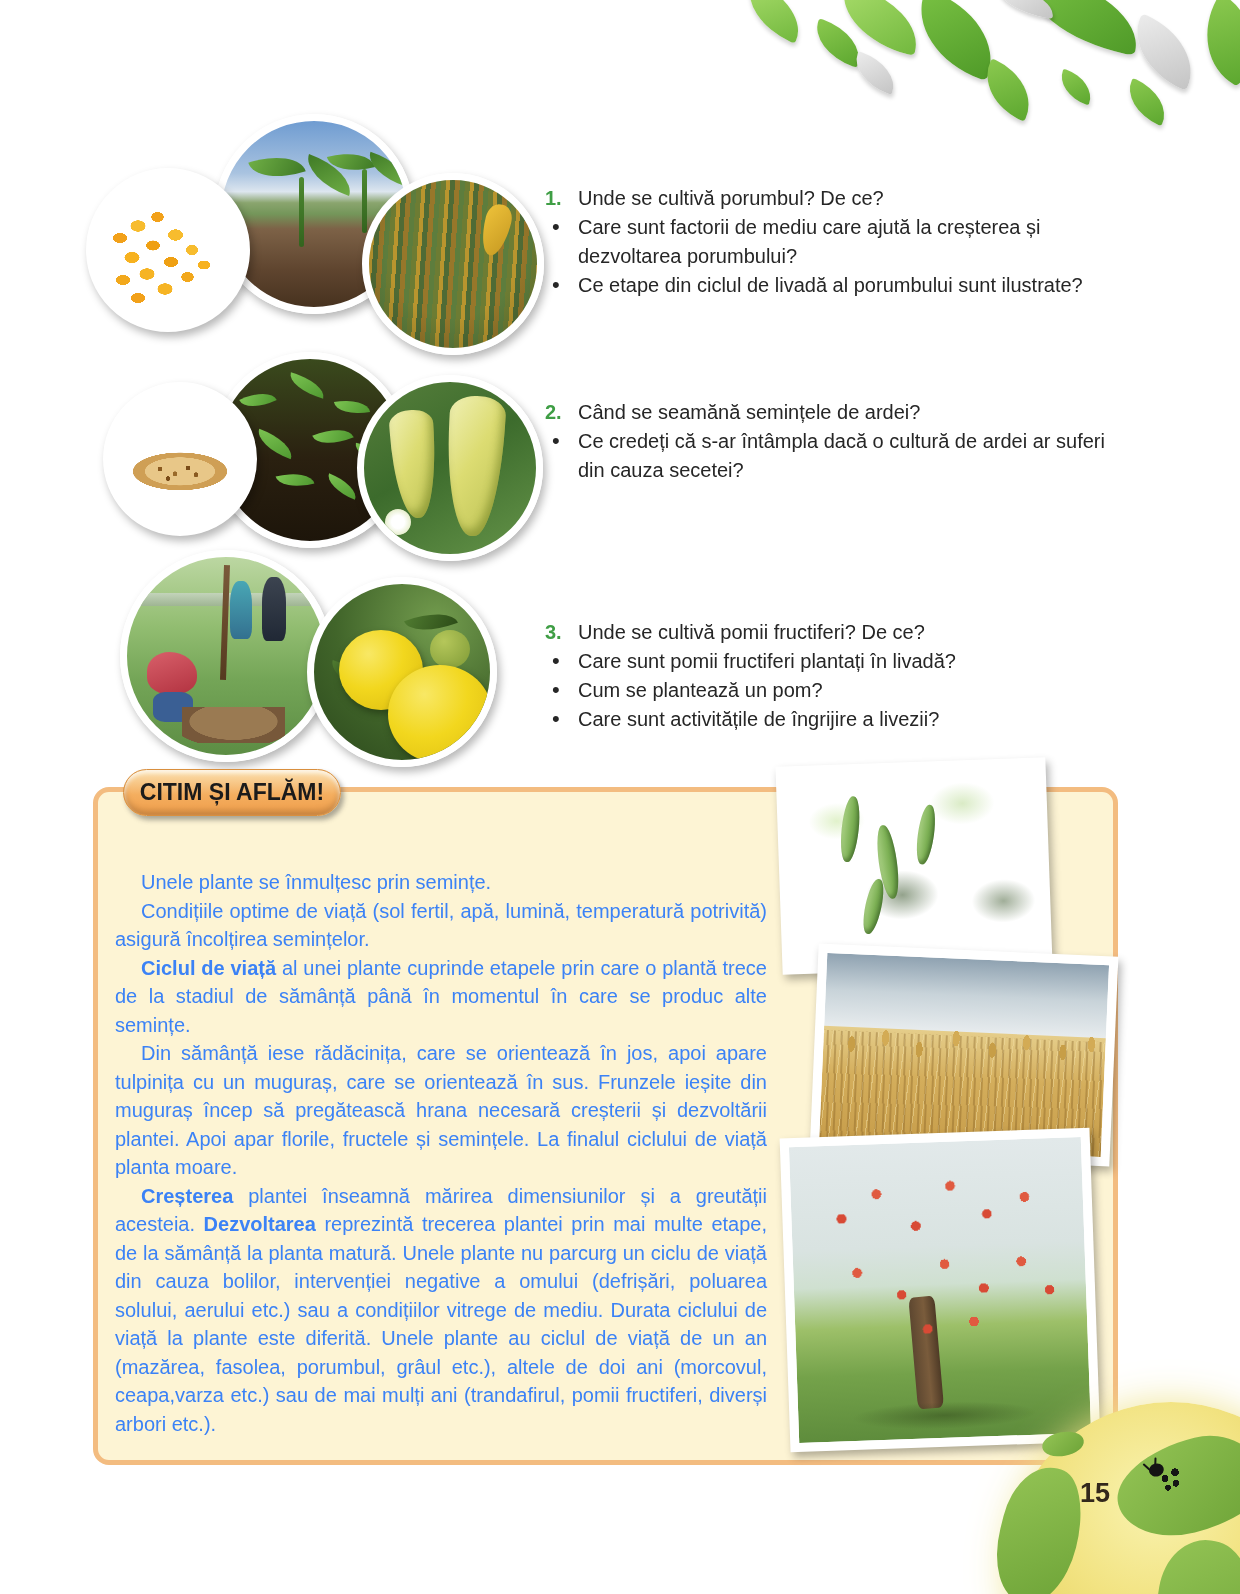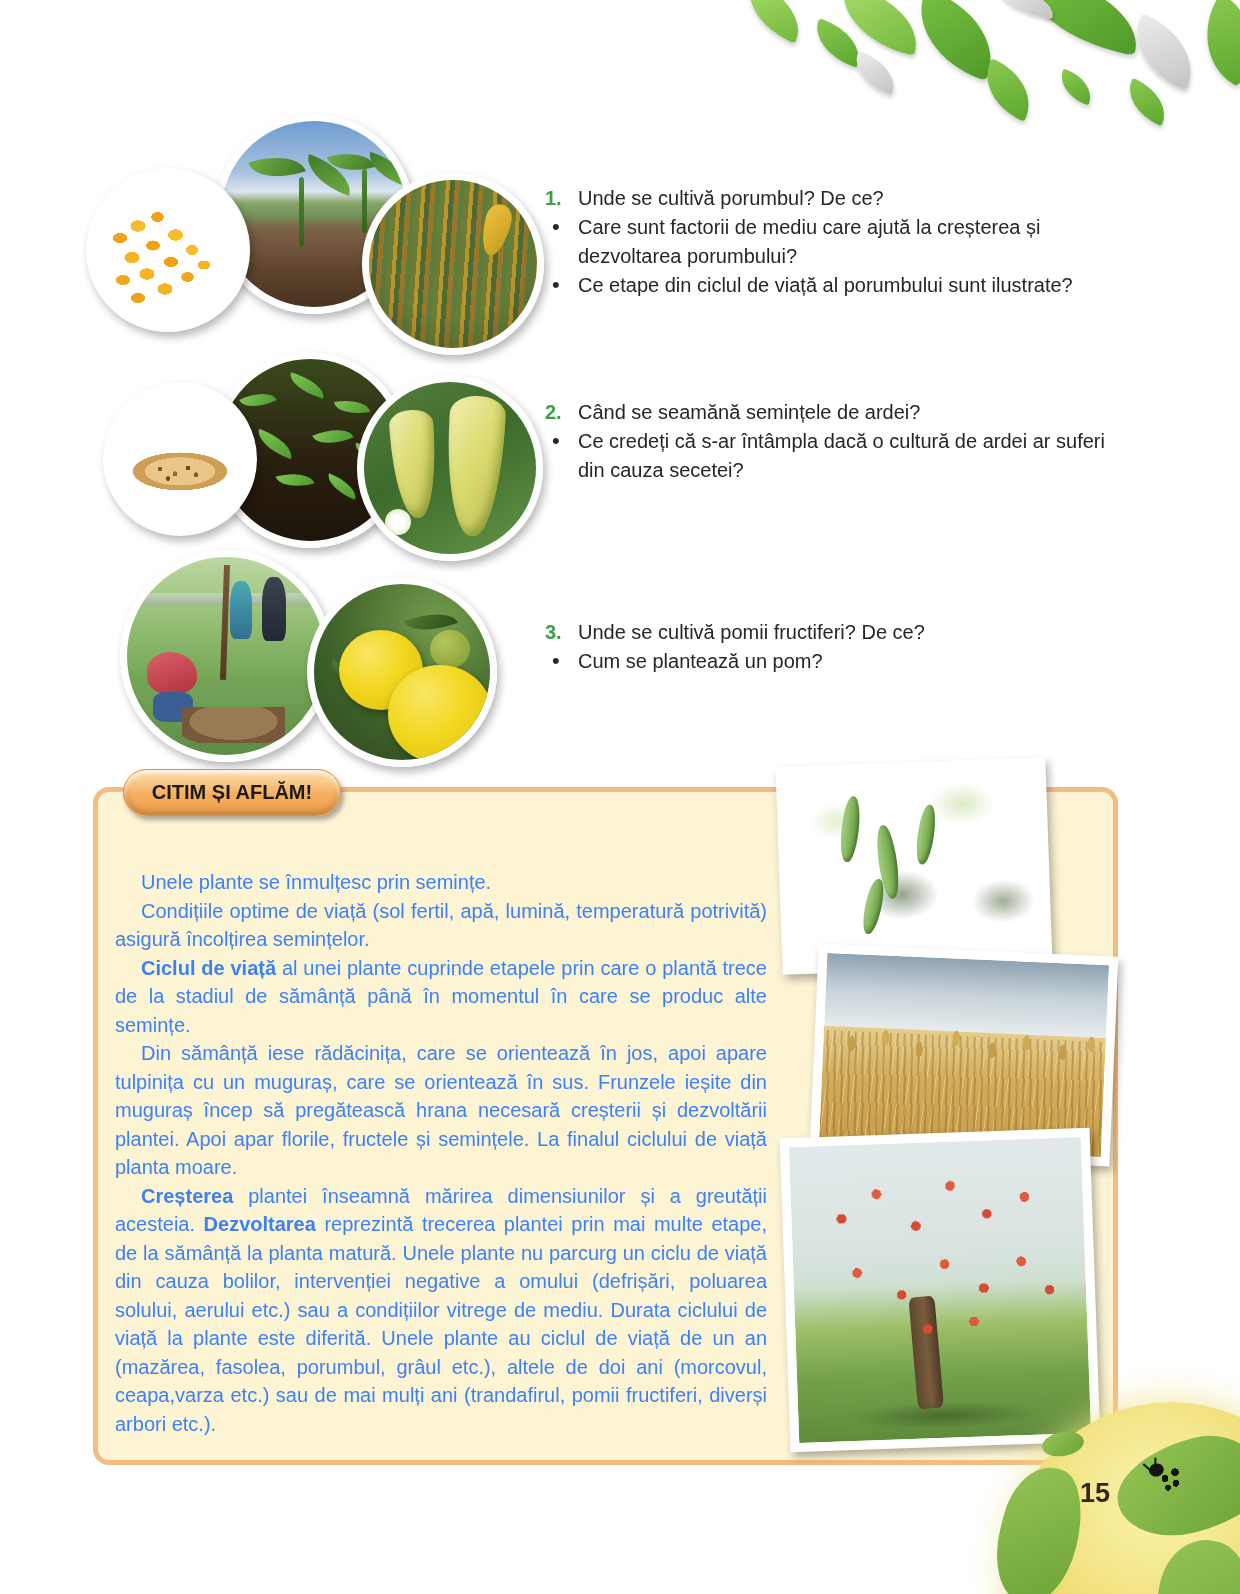--- a/index.html
+++ b/index.html
@@ -12,21 +12,21 @@
   .leaf.g2{background:linear-gradient(135deg,#8bc94f,#5ca72f);}
   .leaf.g3{background:linear-gradient(135deg,#79c143,#4f9a28);}
   .leaf.gray{background:linear-gradient(135deg,#ececec,#c4c4c4);}
 
   
   .pill{position:absolute;display:flex;align-items:center;justify-content:center;
         font-weight:bold;color:#1b1b1b;border-radius:26px;
         box-shadow:3px 4px 5px rgba(70,70,70,0.45), inset 0 3px 4px rgba(255,255,255,0.75), inset 0 -4px 6px rgba(0,0,0,0.18);}
   .pill.green{left:550px;top:120px;width:338px;height:46px;font-size:23px;letter-spacing:0.3px;
         background:linear-gradient(180deg,#cdeab0 0%,#94cd67 45%,#74b549 100%);border:1px solid #5a9640;}
-  .pill.orange{left:123px;top:769px;width:216px;height:45px;font-size:20px;
+  .pill.orange{left:123px;top:769px;width:216px;height:45px;font-size:23px;
         background:linear-gradient(180deg,#fbe2b2 0%,#f4ae5f 55%,#ef9d4a 100%);border:1px solid #d98f3e;}
 
   
   .circle{position:absolute;border-radius:50%;border:7px solid #ffffff;overflow:hidden;
           box-shadow:3px 5px 9px rgba(0,0,0,0.28);}
   .circle>div{position:absolute;}
 
   .corn-seeds{left:86px;top:168px;width:150px;height:150px;background:#ffffff;
     background-image:
       radial-gradient(ellipse 11px 8px at 18% 42%, #f2a11a 62%, transparent 63%),
@@ -221,21 +221,21 @@
     <div class="corn-shade"></div>
   </div>
 
   <div class="qblock" style="top:184px;">
     <div class="qtitle">
       <span class="qnum">1.</span>
       <span class="qtext">Unde se cultivă porumbul? De ce?</span>
     </div>
     <ul class="qbullets">
         <li class="bullet-item">Care sunt factorii de mediu care ajută la creșterea și dezvoltarea porumbului?</li>
-        <li class="bullet-item">Ce etape din ciclul de viață al porumbului sunt ilustrate?</li>
+        <li class="bullet-item">Ce etape din ciclul de livadă al porumbului sunt ilustrate?</li>
       </ul>
   </div>
 
   <div class="circle pepper-seedlings">
     <div class="tiny-leaf" style="left:12%;top:18%;width:34px;height:16px;transform:rotate(-25deg);position:absolute;"></div>
     <div class="tiny-leaf" style="left:38%;top:10%;width:38px;height:17px;transform:rotate(15deg);position:absolute;"></div>
     <div class="tiny-leaf" style="left:64%;top:22%;width:34px;height:16px;transform:rotate(-10deg);position:absolute;"></div>
     <div class="tiny-leaf" style="left:20%;top:42%;width:40px;height:18px;transform:rotate(20deg);position:absolute;"></div>
     <div class="tiny-leaf" style="left:52%;top:38%;width:38px;height:17px;transform:rotate(-22deg);position:absolute;"></div>
     <div class="tiny-leaf" style="left:74%;top:48%;width:32px;height:15px;transform:rotate(12deg);position:absolute;"></div>
@@ -278,21 +278,23 @@
     <div class="quince" style="left:14%;top:26%;width:84px;height:80px;position:absolute;"></div>
     <div class="quince" style="left:42%;top:46%;width:104px;height:98px;position:absolute;"></div>
   </div>
 
   <div class="qblock" style="top:618px;">
     <div class="qtitle">
       <span class="qnum">3.</span>
       <span class="qtext">Unde se cultivă pomii fructiferi? De ce?</span>
     </div>
     <ul class="qbullets">
+        <li class="bullet-item">Care sunt pomii fructiferi plantați în livadă?</li>
         <li class="bullet-item">Cum se plantează un pom?</li>
+        <li class="bullet-item">Care sunt activitățile de îngrijire a livezii?</li>
       </ul>
   </div>
 
   <div class="readbox"></div>
   <div class="pill orange">
     <span>CITIM ȘI AFLĂM!</span>
   </div>
   <div class="readtext">
       <p><span>Unele plante se înmulțesc prin semințe.</span></p>
       <p><span>Condițiile optime de viață (sol fertil, apă, lumină, temperatură potrivită) asigură încolțirea semințelor.</span></p>

